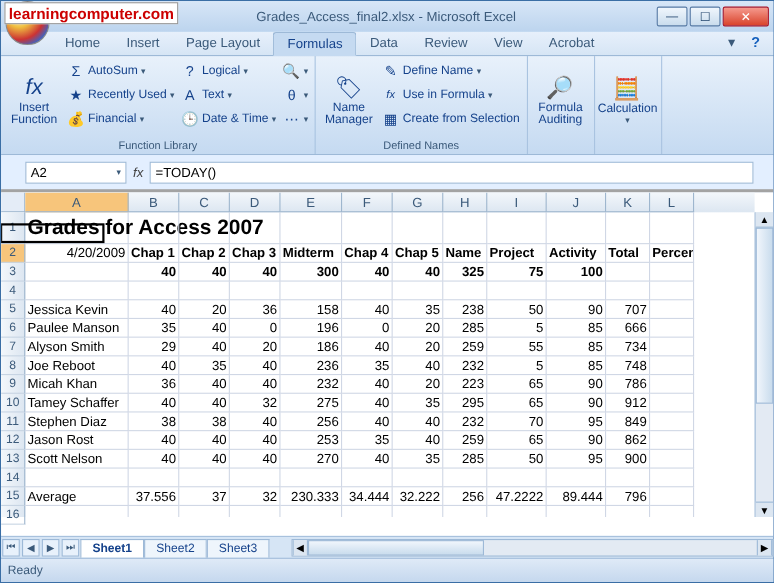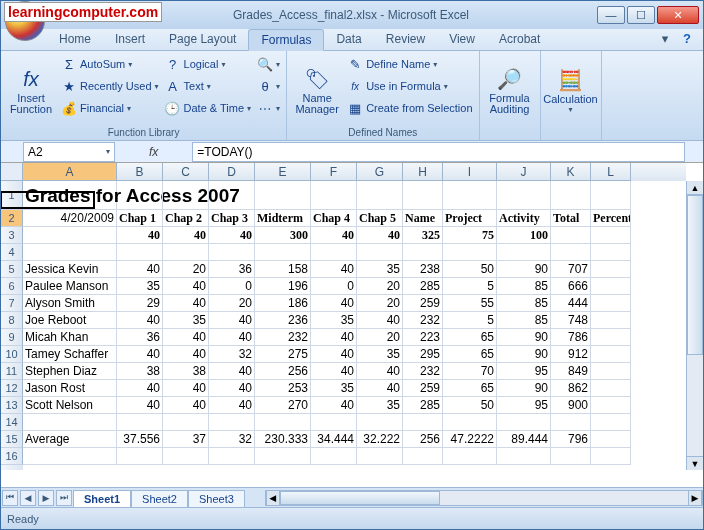--- a/index.html
+++ b/index.html
@@ -32,40 +32,40 @@
 .group-body { display: flex; gap: 6px; flex: 1; }
 .bigbtn { display: flex; flex-direction: column; align-items: center; justify-content: center; width: 48px; padding: 2px; cursor: pointer; }
 .bigbtn .ico { width: 30px; height: 28px; display: flex; align-items: center; justify-content: center; font-size: 20px; }
 .bigbtn .lbl { text-align: center; line-height: 11px; }
 .stackbtns { display: flex; flex-direction: column; gap: 0; justify-content: flex-start; }
 .smbtn { display: flex; align-items: center; gap: 3px; height: 22px; cursor: pointer; white-space: nowrap; }
 .smbtn .ico { width: 16px; height: 16px; display: inline-flex; align-items: center; justify-content: center; font-size: 13px; }
 .dd { font-size: 8px; color: #3b5a7a; }
 
 
-.namebar { height: 22px; background: #e3efff; display: flex; align-items: center; border-bottom: 1px solid #a3a3a3; font-size: 12px; gap: 28px; }
+.namebar { height: 34px; background: #e3efff; display: flex; align-items: center; border-bottom: 3px solid #a3a3a3; font-size: 12px; }
 .nbox { width: 92px; height: 20px; margin-left: 22px; background: #fff; border: 1px solid #9db9d7; display: flex; align-items: center; padding: 0 4px; justify-content: space-between; }
 .fx { margin: 0 6px; font-style: italic; color: #444; }
 .fbar { flex: 1; height: 20px; background: #fff; border: 1px solid #9db9d7; padding: 0 4px; display: flex; align-items: center; margin-right: 18px; }
 
 
 .gridwrap { flex: 1; display: flex; overflow: hidden; background: #fff; position: relative; }
 .corner { width: 22px; height: 18px; background: #e4ecf7; border-right: 1px solid #9eb6ce; border-bottom: 1px solid #9eb6ce; position: absolute; top:0; left:0; }
 .colheads { position: absolute; top: 0; left: 22px; right: 17px; height: 18px; display: flex; background: linear-gradient(#f3f7fb,#dce6f1); }
 .colheads div { border-right: 1px solid #9eb6ce; border-bottom: 1px solid #9eb6ce; text-align: center; font-size: 12px; color: #3b5a7a; line-height: 18px; }
 .rowheads { position: absolute; top: 18px; left: 0; width: 22px; bottom: 17px; background: linear-gradient(90deg,#f3f7fb,#dce6f1); }
 .rowheads div { height: 17px; border-bottom: 1px solid #c7d4e3; border-right: 1px solid #9eb6ce; text-align: center; font-size: 11px; color: #3b5a7a; line-height: 17px; }
 .rowheads div.h29 { height: 29px; line-height: 29px; }
 .cells { position: absolute; top: 18px; left: 22px; right: 17px; bottom: 17px; overflow: hidden; }
 .row { display: flex; height: 17px; }
 .row.big { height: 29px; }
 .cell { border-right: 1px solid #d0d7e5; border-bottom: 1px solid #d0d7e5; font-size: 12px; padding: 0 2px; overflow: hidden; white-space: nowrap; line-height: 17px; }
 .row.big .cell { line-height: 29px; }
 .cell.r { text-align: right; }
-.cell.b { font-weight: bold; font-family: Liberation Serif, serif; }
+.cell.b { font-weight: bold; }
 .cell.title { font-weight: bold; font-size: 19px; font-family: Arial, sans-serif; }
 .colheads .sel, .rowheads .sel { background: #f7c57b; }
 .activecell { position: absolute; border: 2px solid #000; pointer-events: none; }
 
 
 .sheettabs { height: 20px; background: #d6e5f5; display: flex; align-items: center; font-size: 11px; border-top: 1px solid #9db9d7; }
 .sheettabs .navbtn { width: 16px; height: 16px; border: 1px solid #9db9d7; margin: 0 1px; background: #e8f1fb; display: flex; align-items: center; justify-content: center; font-size: 9px; color: #3b5a7a; }
 .sheettabs .stab { padding: 2px 10px; background: #eef5fc; border: 1px solid #9db9d7; border-bottom: none; margin-top: 1px; color: #15428b; }
 .sheettabs .stab.active { background: #fff; font-weight: bold; }
 .sheettabs .hscroll { flex: 1; margin-left: 20px; height: 16px; background: #e3eaf3; border: 1px solid #9db9d7; position: relative; }
@@ -367,21 +367,21 @@
           <div class="cell " style="width: 94px;">Alyson Smith</div>
           <div class="cell r" style="width: 46px;">29</div>
           <div class="cell r" style="width: 46px;">40</div>
           <div class="cell r" style="width: 46px;">20</div>
           <div class="cell r" style="width: 56px;">186</div>
           <div class="cell r" style="width: 46px;">40</div>
           <div class="cell r" style="width: 46px;">20</div>
           <div class="cell r" style="width: 40px;">259</div>
           <div class="cell r" style="width: 54px;">55</div>
           <div class="cell r" style="width: 54px;">85</div>
-          <div class="cell r" style="width: 40px;">444</div>
+          <div class="cell r" style="width: 40px;">734</div>
           <div class="cell " style="width: 40px;"></div>
         </div>
         <div class="row ">
           <div class="cell " style="width: 94px;">Joe Reboot</div>
           <div class="cell r" style="width: 46px;">40</div>
           <div class="cell r" style="width: 46px;">35</div>
           <div class="cell r" style="width: 46px;">40</div>
           <div class="cell r" style="width: 56px;">236</div>
           <div class="cell r" style="width: 46px;">35</div>
           <div class="cell r" style="width: 46px;">40</div>

